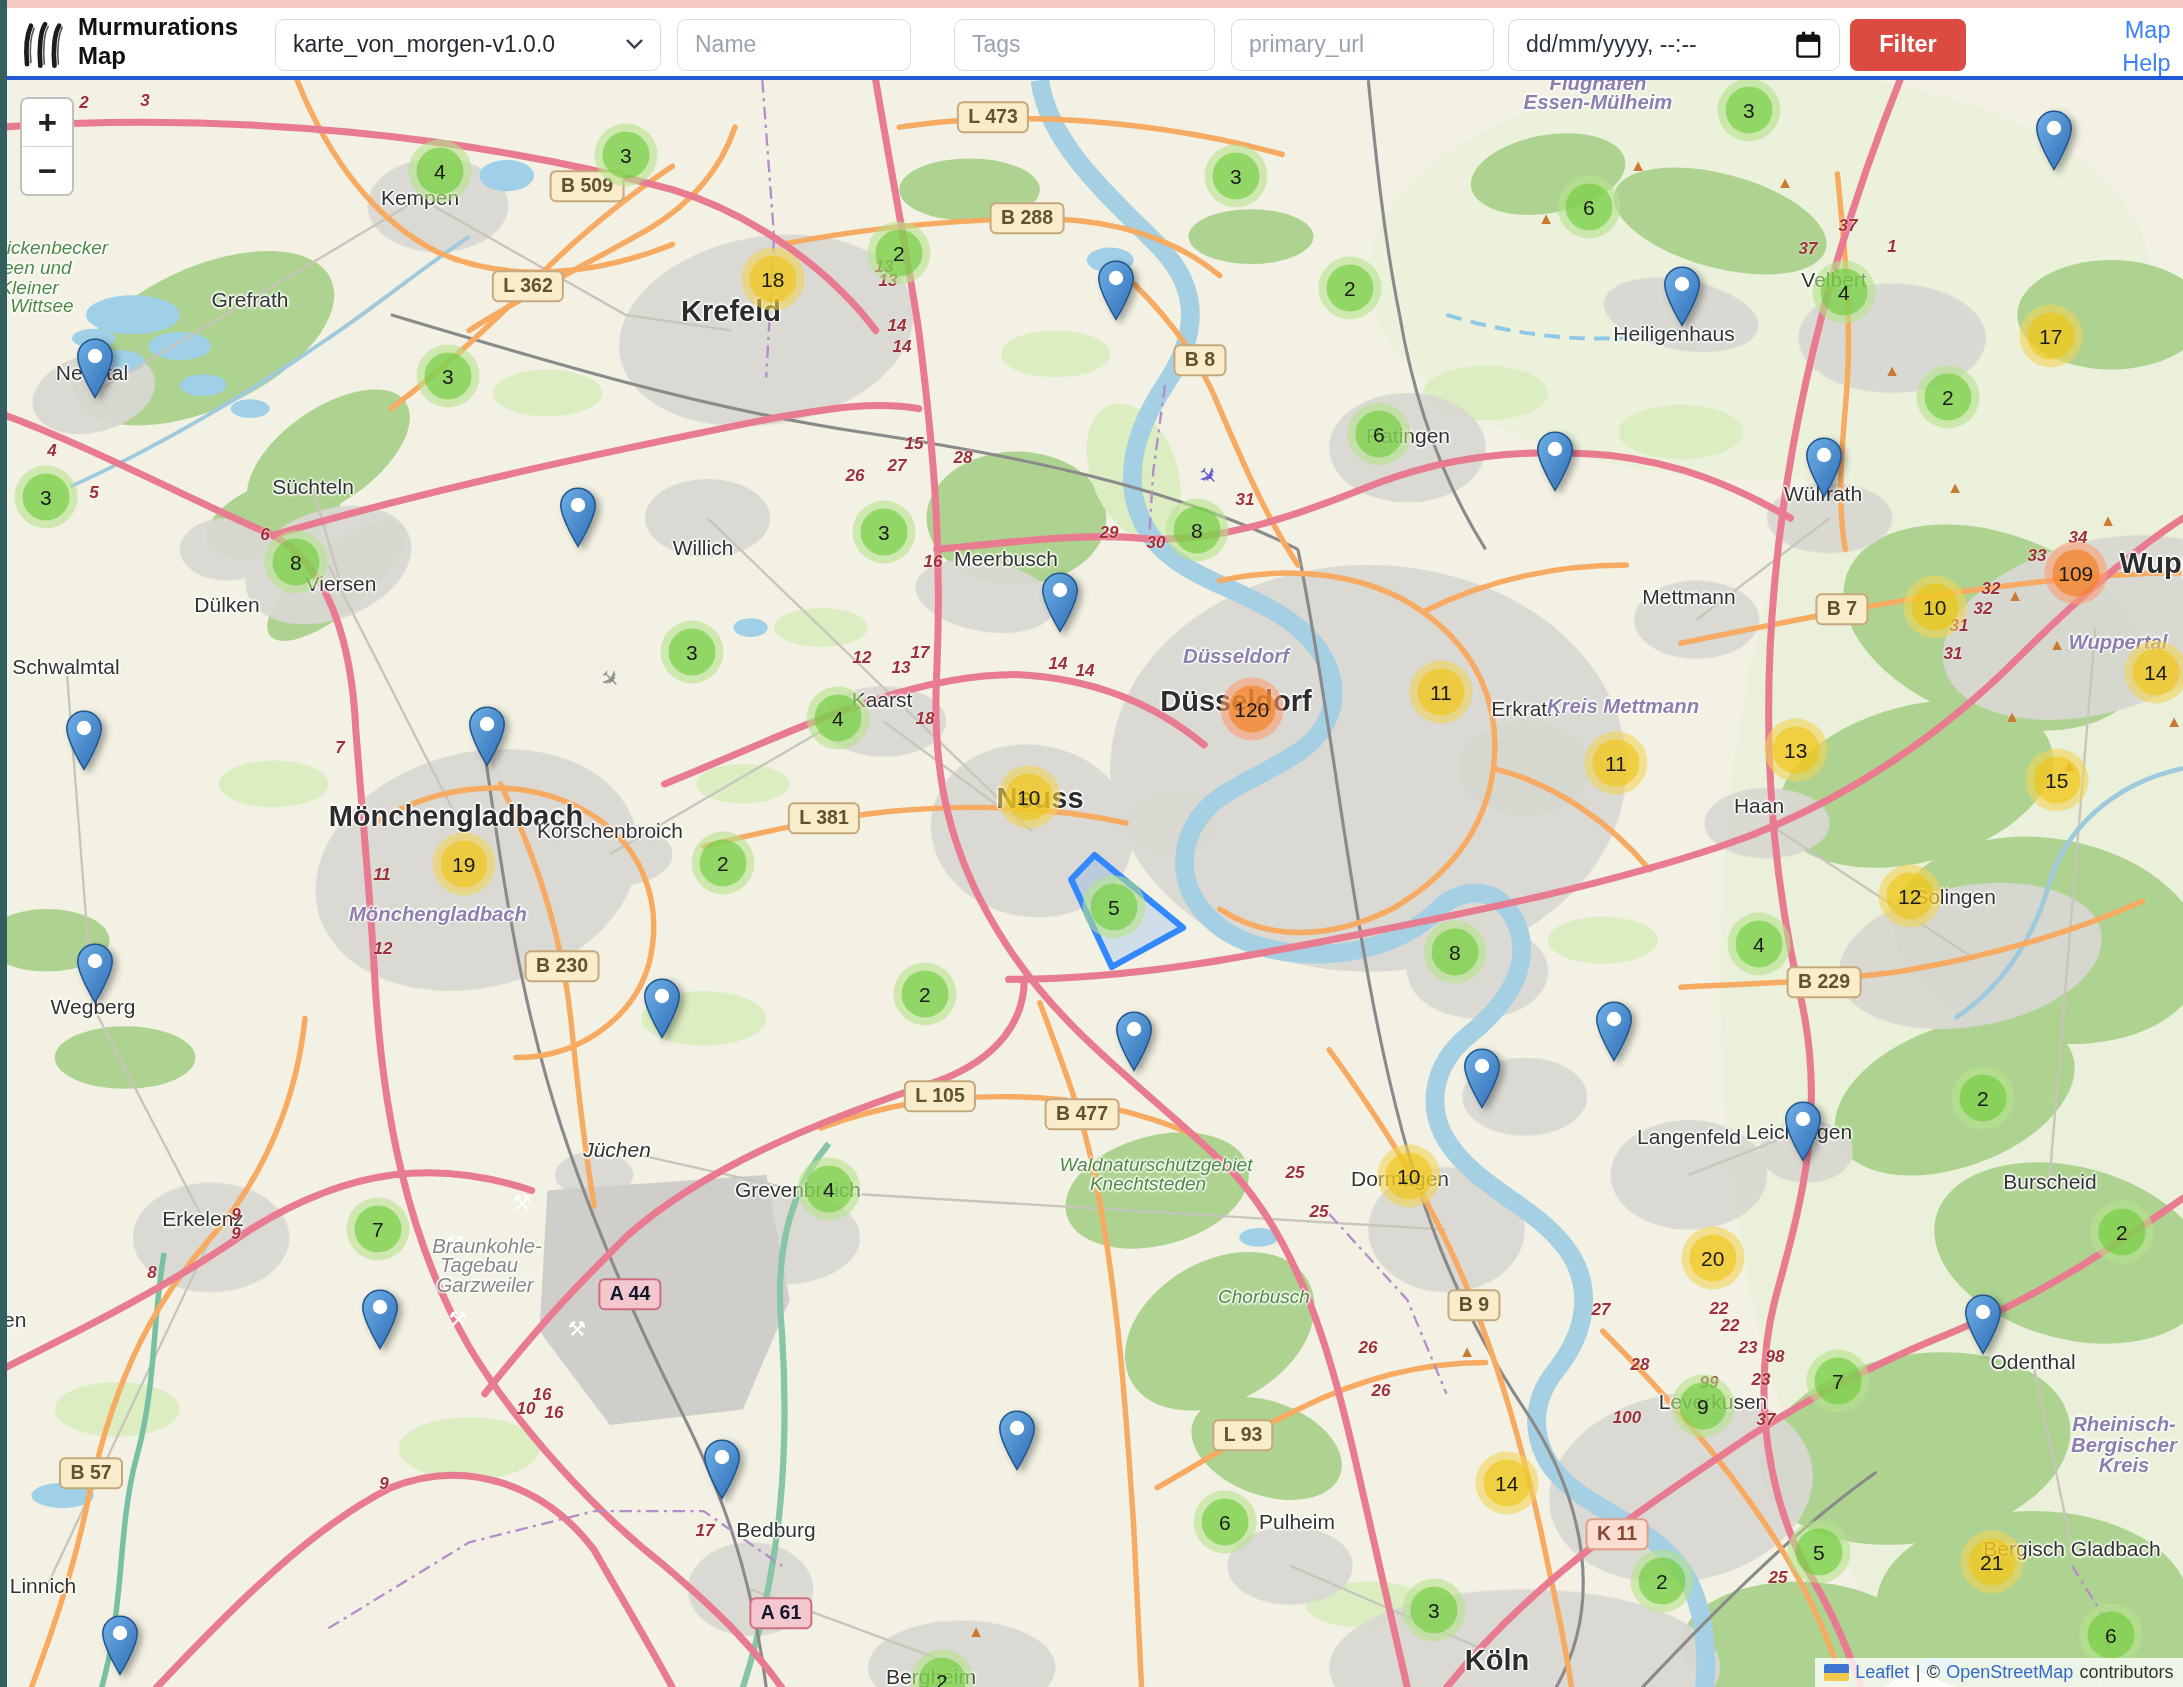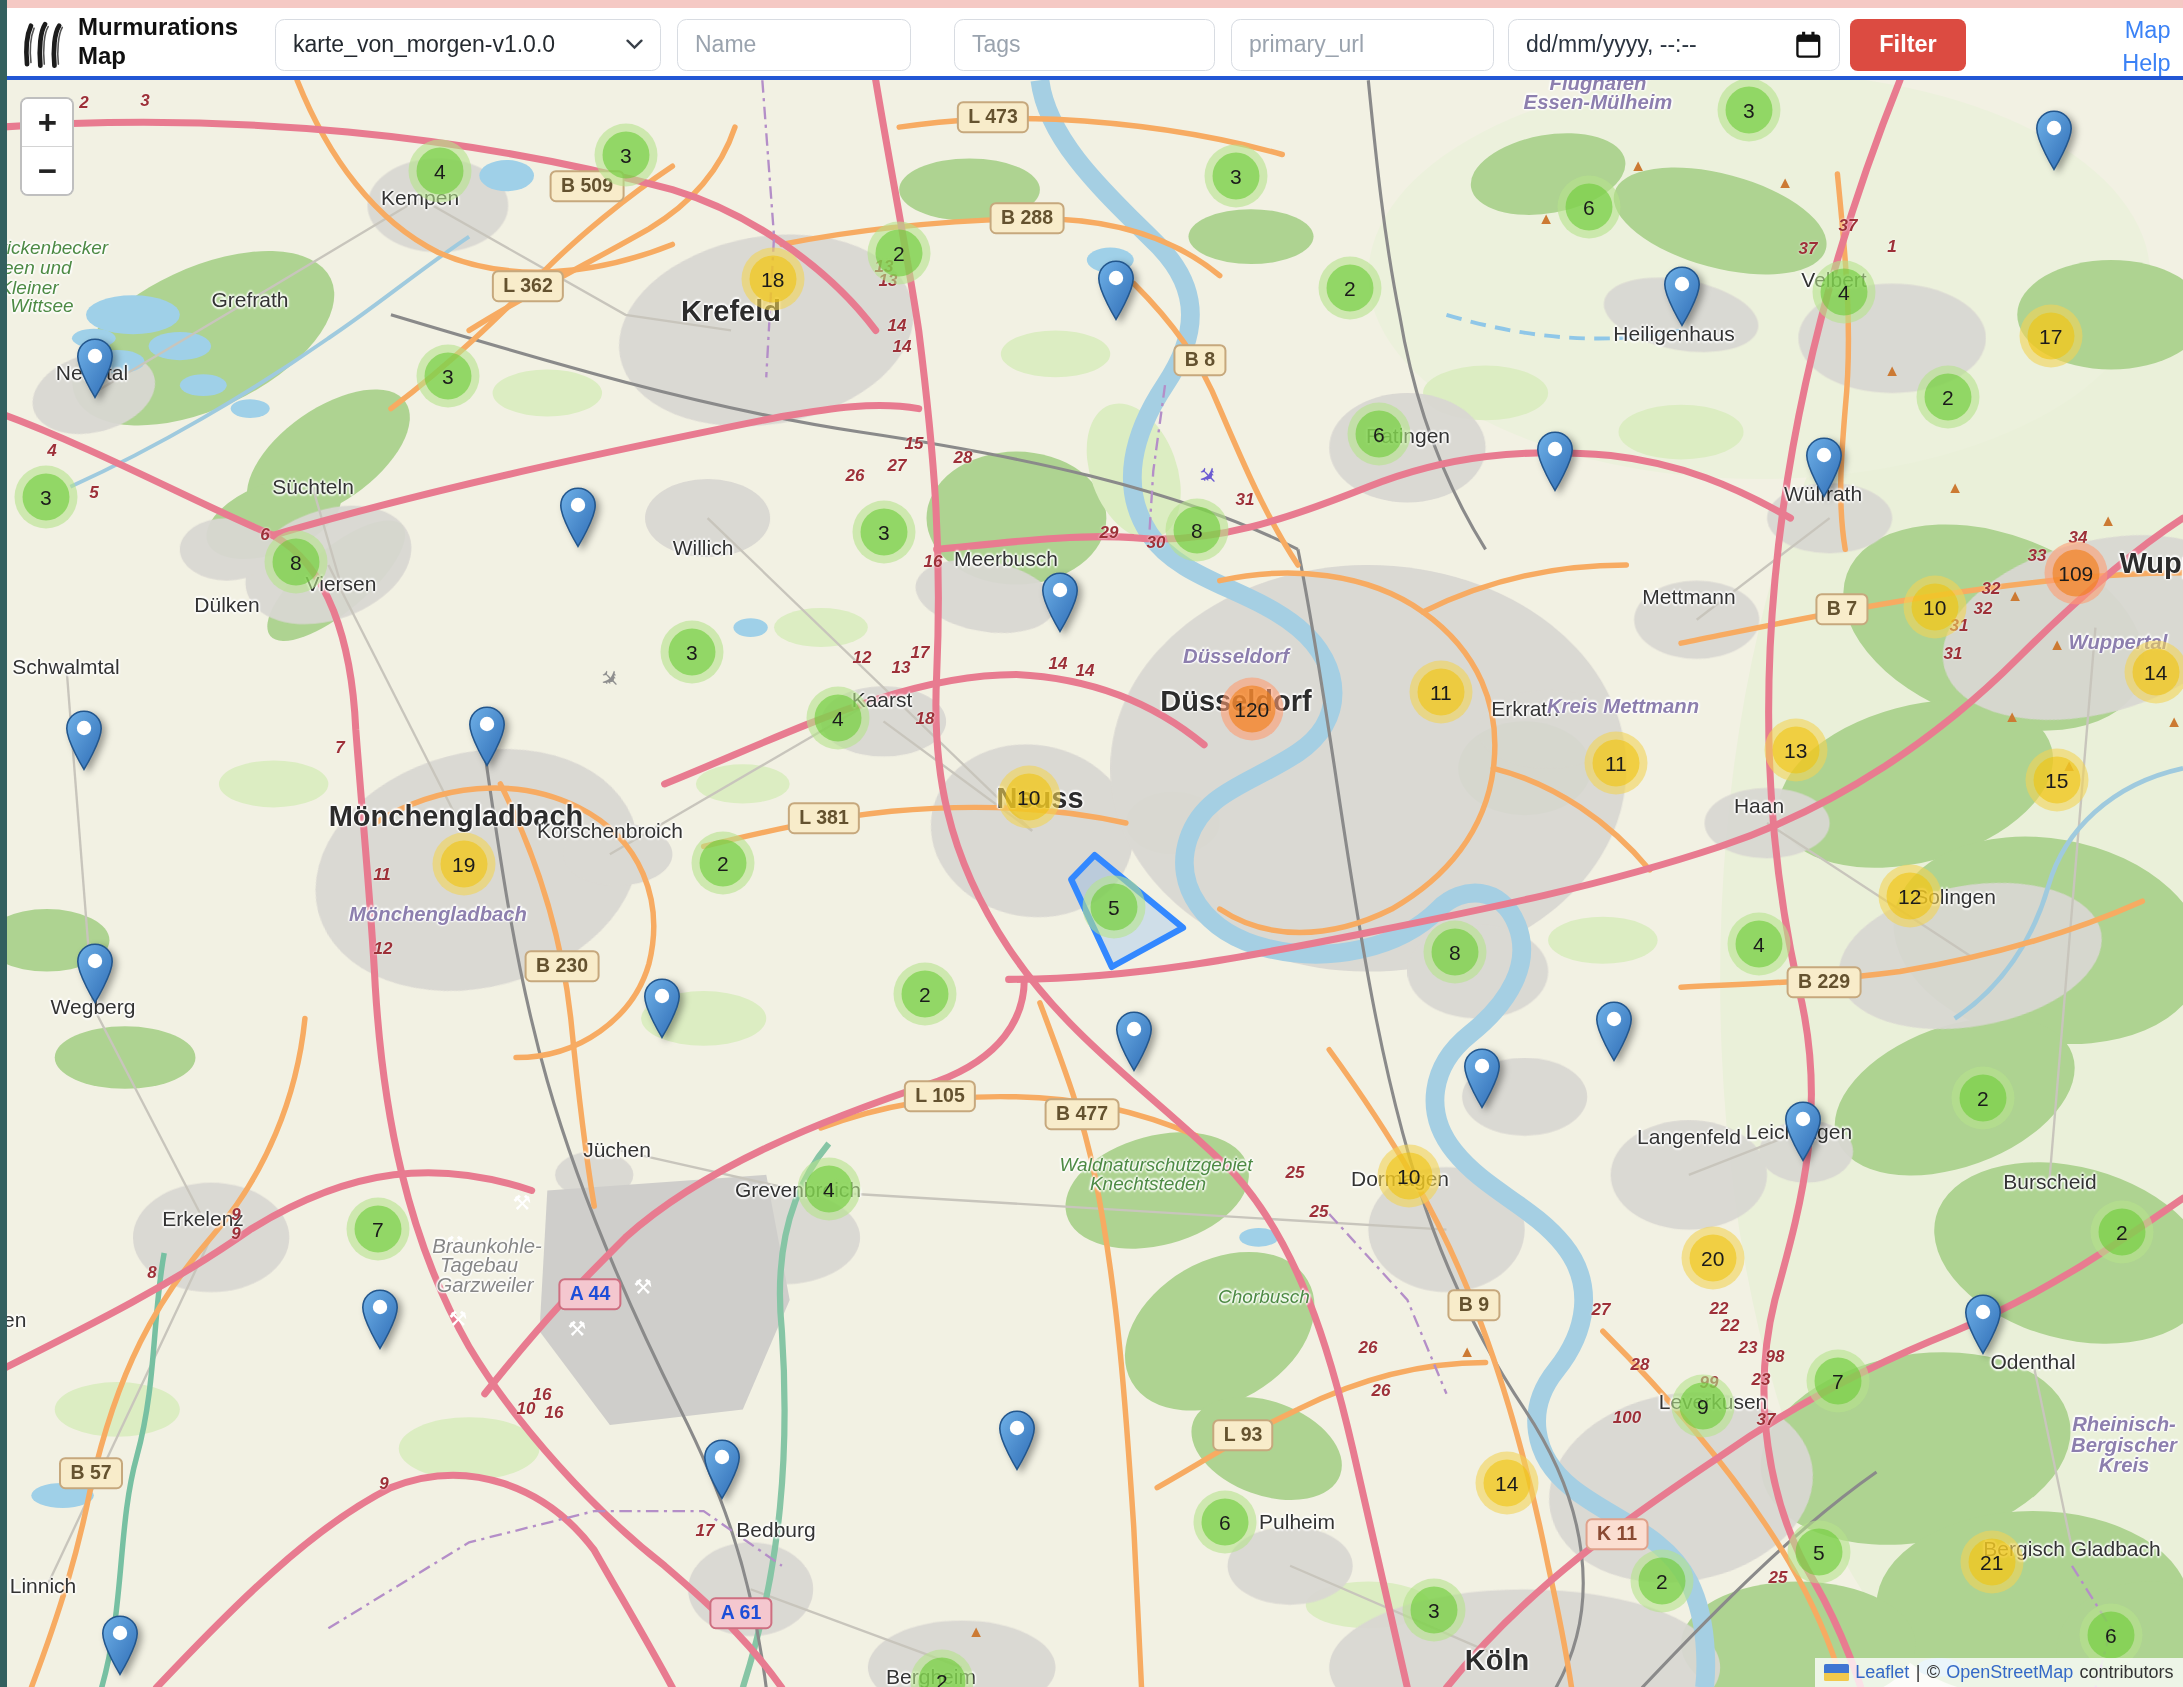--- a/index.html
+++ b/index.html
@@ -38,21 +38,21 @@
   .lb-city{font-size:29px;font-weight:600;color:#2c2c2c;}
   .lb-town{font-size:21px;font-weight:500;color:#333;}
   .lb-admin{font-size:20.3px;font-style:italic;color:#8d7fae;font-weight:600;}
   .lb-nature{font-size:19px;font-style:italic;color:#4d8a44;font-weight:500;}
   .lb-industrial{font-size:20.3px;font-style:italic;color:#878787;font-weight:500;}
   .jnum{position:absolute;transform:translate(-50%,-50%);font-size:17px;font-weight:700;font-style:italic;
        color:#9d3038;z-index:3;text-shadow:0 0 2.3px #fff;}
   .shield{position:absolute;transform:translate(-50%,-50%);font-size:19.5px;font-weight:700;z-index:4;
        padding:2.3px 9.4px;border-radius:6.3px;}
   .sh-cream{background:#f8ecca;border:2.3px solid #c6a87d;color:#64522f;}
-  .sh-pink{background:#f4c7cf;border:2.3px solid #ce6f81;color:#1d4ed8;}
+  .sh-pink{background:#f4c7cf;border:2.3px solid #ce6f81;color:#0f172a;margin-left:40px;}
   .sh-salmon{background:#fbded1;border:2.3px solid #e0a18b;color:#8a4a33;}
   .peak{position:absolute;transform:translate(-50%,-50%);color:#cc7a33;font-size:16.4px;z-index:2;}
   .mine{position:absolute;transform:translate(-50%,-50%);color:#fff;font-size:21px;z-index:2;}
   .plane{position:absolute;transform:translate(-50%,-50%) rotate(45deg);font-size:23.5px;z-index:2;}
   .plane.purple{color:#6b5bd2;}
   .plane.gray{color:#8f8f8f;}
   
   .cluster{position:absolute;width:63px;height:63px;border-radius:50%;transform:translate(-50%,-50%);z-index:6;}
   .cluster .ci{width:47px;height:47px;margin:7.8px;border-radius:50%;text-align:center;line-height:47px;
        font-size:21px;color:#1b1b1b;}
@@ -353,21 +353,21 @@
       <div class="lb lb-town" style="left: 92px; top: 293px; position: absolute;">Nettetal</div>
       <div class="lb lb-town" style="left: 313px; top: 407px; position: absolute;">Süchteln</div>
       <div class="lb lb-town" style="left: 341px; top: 504px; position: absolute;">Viersen</div>
       <div class="lb lb-town" style="left: 227px; top: 525px; position: absolute;">Dülken</div>
       <div class="lb lb-town" style="left: 703px; top: 468px; position: absolute;">Willich</div>
       <div class="lb lb-town" style="left: 1006px; top: 479px; position: absolute;">Meerbusch</div>
       <div class="lb lb-town" style="left: 874px; top: 620px; position: absolute; margin-left: 8px;">Kaarst</div>
       <div class="lb lb-town" style="left: 610px; top: 751px; position: absolute;">Korschenbroich</div>
       <div class="lb lb-town" style="left: 93px; top: 927px; position: absolute;">Wegberg</div>
       <div class="lb lb-town" style="left: 203px; top: 1139px; position: absolute;">Erkelenz</div>
-      <div class="lb lb-town" style="left: 617px; top: 1070px; position: absolute;">Jüchen</div>
+      <div class="lb lb-town" style="left: 617px; top: 1070px; position: absolute; font-style: italic;">Jüchen</div>
       <div class="lb lb-town" style="left: 798px; top: 1110px; position: absolute;">Grevenbroich</div>
       <div class="lb lb-town" style="left: 776px; top: 1450px; position: absolute;">Bedburg</div>
       <div class="lb lb-town" style="left: 43px; top: 1506px; position: absolute;">Linnich</div>
       <div class="lb lb-town" style="left: 1297px; top: 1442px; position: absolute;">Pulheim</div>
       <div class="lb lb-town" style="left: 1400px; top: 1099px; position: absolute;">Dormagen</div>
       <div class="lb lb-town" style="left: 1689px; top: 1057px; position: absolute;">Langenfeld</div>
       <div class="lb lb-town" style="left: 1799px; top: 1052px; position: absolute;">Leichlingen</div>
       <div class="lb lb-town" style="left: 1713px; top: 1322px; position: absolute;">Leverkusen</div>
       <div class="lb lb-town" style="left: 2072px; top: 1469px; position: absolute;">Bergisch Gladbach</div>
       <div class="lb lb-town" style="left: 2033px; top: 1282px; position: absolute;">Odenthal</div>

